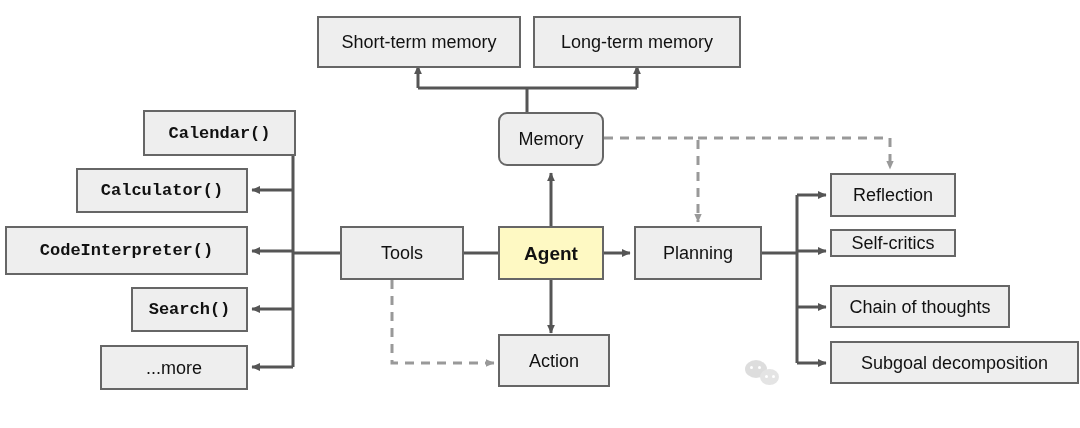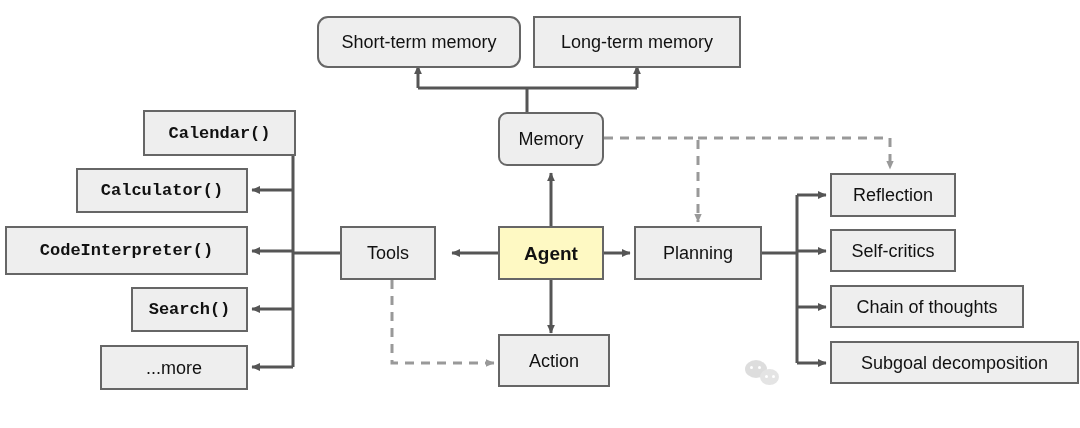--- a/index.html
+++ b/index.html
@@ -110,49 +110,49 @@
     <g stroke="#999999" stroke-width="3" stroke-dasharray="9,7" fill="none" marker-end="url(#arrowDash)">
 
       <path d="M604,138 L698,138 L698,222"></path>
 
       <path d="M698,138 L890,138 L890,169"></path>
 
       <path d="M392,280 L392,363 L494,363"></path>
     </g>
   </svg>
 
-  <div class="node" style="left:317px;top:16px;width:204px;height:52px;border-radius:11px;">Short-term memory</div>
+  <div class="node" style="left:317px;top:16px;width:204px;height:52px;">Short-term memory</div>
 
   <div class="node" style="left:533px;top:16px;width:208px;height:52px;">Long-term memory</div>
 
   <div class="node" style="left:498px;top:112px;width:106px;height:54px;border-radius:9px;">Memory</div>
 
   <div class="node agent" style="left:498px;top:226px;width:106px;height:54px;">Agent</div>
 
   <div class="node" style="left:498px;top:334px;width:112px;height:53px;">Action</div>
 
-  <div class="node" style="left:340px;top:226px;width:96px;height:54px;">Tools</div>
+  <div class="node" style="left:340px;top:226px;width:124px;height:54px;">Tools</div>
 
   <div class="node" style="left:634px;top:226px;width:128px;height:54px;">Planning</div>
 
   <div class="node mono" style="left:95px;top:110px;width:153px;height:46px;margin-left:48px;">Calendar()</div>
 
   <div class="node mono" style="left:76px;top:168px;width:172px;height:45px;">Calculator()</div>
 
   <div class="node mono" style="left:5px;top:226px;width:243px;height:49px;">CodeInterpreter()</div>
 
   <div class="node mono" style="left:131px;top:287px;width:117px;height:45px;">Search()</div>
 
   <div class="node" style="left:100px;top:345px;width:148px;height:45px;">...more</div>
 
   <div class="node" style="left:830px;top:173px;width:126px;height:44px;">Reflection</div>
 
-  <div class="node" style="left:830px;top:229px;width:126px;height:43px;">Self-critics</div>
+  <div class="node" style="left:830px;top:229px;width:126px;height:28px;">Self-critics</div>
 
-  <div class="node" style="left:830px;top:285px;width:194px;height:43px;">Chain of thoughts</div>
+  <div class="node" style="left:830px;top:285px;width:180px;height:43px;">Chain of thoughts</div>
 
   <div class="node" style="left:830px;top:341px;width:249px;height:43px;">Subgoal decomposition</div>
 
   <div id="watermark">
     <span class="wm-logo">
       <span class="b1"></span>
       <span class="b2"></span>
       <span class="d" style="left:5px;top:6px;"></span>
       <span class="d" style="left:13px;top:6px;"></span>
       <span class="d" style="left:20px;top:15px;"></span>

